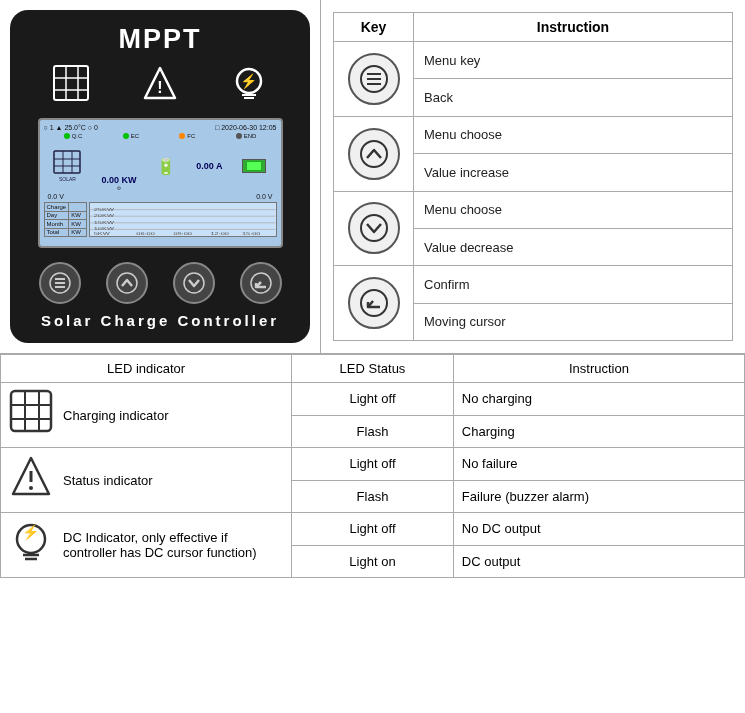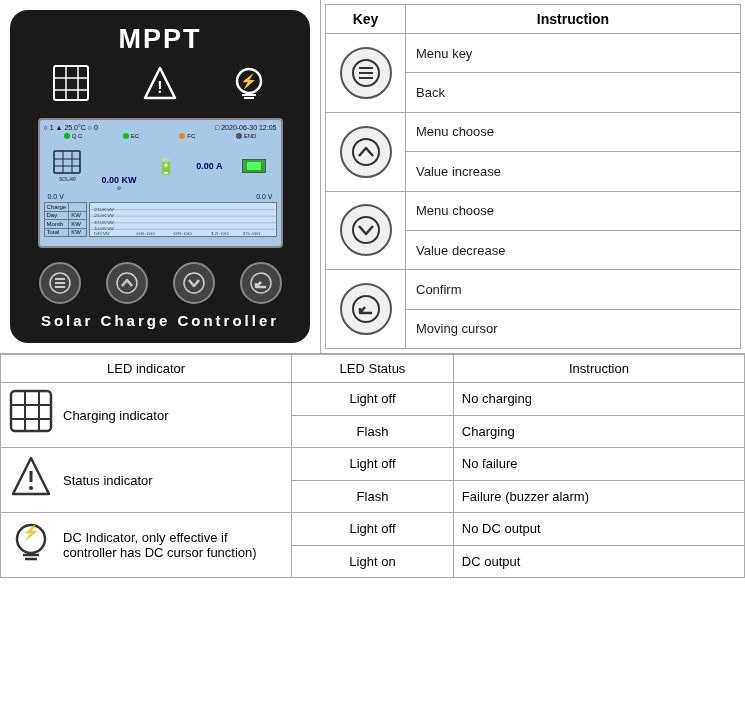--- a/index.html
+++ b/index.html
@@ -165,21 +165,21 @@
     .device-bottom-label {
       color: #fff;
       font-size: 15px;
       font-weight: bold;
       letter-spacing: 3px;
     }
 
     
     .key-table-section {
       flex: 1;
-      padding: 4px;
+      padding: 12px;
       border-left: 1px solid #aaa;
     }
 
     .key-table {
       width: 100%;
       border-collapse: collapse;
       height: 100%;
     }
 
     .key-table th, .key-table td {

